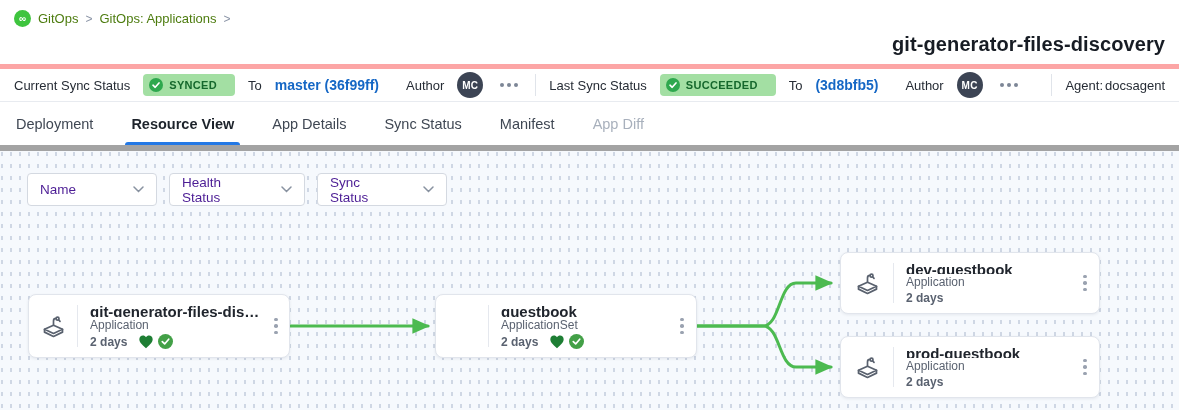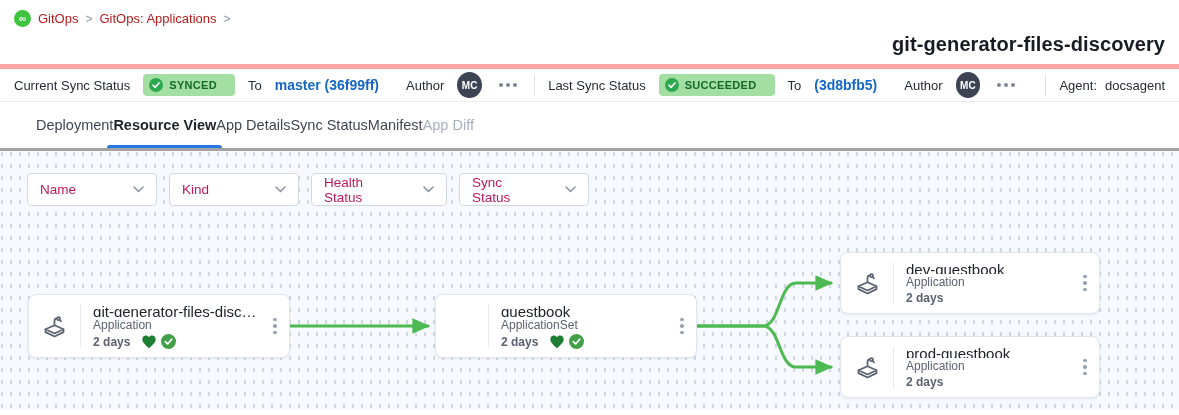--- a/index.html
+++ b/index.html
@@ -4,73 +4,73 @@
 <style>
   * { margin:0; padding:0; box-sizing:border-box; }
   html,body { width:1179px; height:415px; overflow:hidden;
     font-family:"Liberation Sans","DejaVu Sans",sans-serif; background:#ffffff; color:#21262e; }
 
   
   .header { padding:10px 14px 8px 14px; background:#fff; }
   .breadcrumb { display:flex; align-items:center; gap:7px; font-size:13px; }
   .logo { width:17px; height:17px; border-radius:50%; background:#3ec43e; color:#fff;
     display:flex; align-items:center; justify-content:center; font-size:10px; font-weight:700; }
-  .crumb-link { color:#b91c1c; text-decoration:none; cursor:pointer; }
+  .crumb-link { color:#4d7c0f; text-decoration:none; cursor:pointer; }
   .crumb-sep { color:#8a94a6; font-size:12px; }
   .page-title { margin-top:6px; font-size:20px; font-weight:700; color:#171c24; letter-spacing:.1px;text-align:right; }
 
   
   .statusbar { height:38px; background:#fff; border-top:5px solid #fca5a5; border-bottom:1px solid #e8ebf0;
     display:flex; align-items:center; padding:0 14px; gap:13px; font-size:13px; color:#262c35; white-space:nowrap; }
   .badge { display:inline-flex; align-items:center; gap:6px; background:#a3dfa3; color:#15682c;
     font-size:11px; font-weight:700; letter-spacing:.3px; padding:4px 18px 4px 6px; border-radius:4px; }
   .badge svg { display:block; }
   .rev { color:#1567c5; font-weight:700; font-size:14px; }
   .avatar { width:26px; height:26px; border-radius:50%; background:#3c4454; color:#fff;
     display:flex; align-items:center; justify-content:center; font-size:10px; font-weight:700; letter-spacing:.3px;text-align:center; }
   .kebab-h { display:flex; gap:3px; align-items:center; cursor:pointer; padding:4px; }
   .kebab-h i { width:4px; height:4px; border-radius:50%; background:#7c8696; }
   .vsep { width:1px; height:22px; background:#e0e4ea; }
   .grow { flex:1 1 auto; }
-  .agent-group { display:flex; gap:8px; align-items:center; }
-
-  
-  .tabsbar { height:49px; background:#fff; border-bottom:3px solid #a3a3a3;
-    display:flex; align-items:stretch; padding:0 36px; }
+  .agent-group { display:flex; gap:2px; align-items:center; }
+
+  
+  .tabsbar { height:49px; background:#fff; border-bottom:6px solid #a3a3a3;
+    display:flex; align-items:stretch; gap:38px; padding:0 16px; }
   .tab { display:flex; align-items:center; font-size:14.5px; color:#3f4753; cursor:pointer; position:relative; }
   .tab.active { font-weight:700; color:#1d232b; }
   .tab.active::after { content:""; position:absolute; left:-6px; right:-6px; bottom:0; height:3px;
     background:#2378e5; border-radius:3px 3px 0 0; }
   .tab.disabled { color:#a8b0bc; cursor:default; }
 
   
   .canvas { position:relative; width:1179px; height:259px; background-color:#f6f9fd;
     background-image:radial-gradient(1px 2px at 2px 3px, #cfd7e4 97%, transparent 100%);
     background-size:9px 12px; }
   .filters { position:absolute; top:22px; left:27px; display:flex; gap:12px; }
   .filter { height:33px; background:#fff; border:1px solid #d4d9e1; border-radius:4px;
     display:flex; align-items:center; justify-content:space-between; padding:0 12px;
-    font-size:13.5px; color:#be185d; font-weight:500; cursor:pointer; }
+    font-size:13.5px; color:#4c1d95; font-weight:500; cursor:pointer; }
   .filter .chev { margin-left:26px; display:flex; }
   .f-name,.f-kind,.f-sync { width:130px; }
   .f-health { width:136px; }
 
   .edges { position:absolute; inset:0; pointer-events:none; }
 
   .node { position:absolute; background:#fff; border:1px solid #e1e5ec; border-radius:8px;
     box-shadow:0 1px 3px rgba(25,39,70,.08); display:flex; align-items:stretch; cursor:pointer; }
   .node-1 { left:28px; top:143px; width:262px; height:64px; }
   .node-2 { left:435px; top:143px; width:262px; height:64px; }
   .node-3 { left:840px; top:101px; width:260px; height:62px; }
   .node-4 { left:840px; top:185px; width:260px; height:62px; }
   .node .icon-col { width:52px; display:flex; align-items:center; justify-content:center; }
   .node .divider { width:1px; background:#e5e8ee; margin:10px 0; }
   .node .text-col { flex:1 1 auto; min-width:0; padding:8px 6px 8px 12px; display:flex;
     flex-direction:column; justify-content:center; gap:1px; }
-  .node .n-title { font-size:15px; font-weight:400; color:#20252d; white-space:nowrap;
+  .node .n-title { font-size:15px; font-weight:700; color:#20252d; white-space:nowrap;
     overflow:hidden; text-overflow:ellipsis; }
   .node .n-kind, .node .n-age-row { font-size:12px; color:#5a6270; }
   .node .n-age-row { display:flex; align-items:center; gap:5px; margin-top:1px;font-weight:bold; }
   .node .n-age-row .hicons { display:flex; align-items:center; gap:4px; margin-left:6px; }
   .kebab-v { width:20px; display:flex; flex-direction:column; gap:3px; align-items:center;
     justify-content:center; cursor:pointer; margin-right:4px; }
   .kebab-v i { width:3.5px; height:3.5px; border-radius:50%; background:#9aa2b0; }
 </style>
 </head>
 <body>
@@ -145,28 +145,20 @@
 
   <div class="filters">
     <div class="filter f-name">
       <span>Name</span>
       <span class="chev">
           <svg width="11" height="7" viewBox="0 0 11 7">
             <path d="M1 1 L5.5 5.5 L10 1" stroke="#8892a0" stroke-width="1.5" fill="none" stroke-linecap="round"></path>
           </svg>
         </span>
     </div>
-    <div class="filter f-kind">
-      <span>Kind</span>
-      <span class="chev">
-          <svg width="11" height="7" viewBox="0 0 11 7">
-            <path d="M1 1 L5.5 5.5 L10 1" stroke="#8892a0" stroke-width="1.5" fill="none" stroke-linecap="round"></path>
-          </svg>
-        </span>
-    </div>
     <div class="filter f-health">
       <span>Health Status</span>
       <span class="chev">
           <svg width="11" height="7" viewBox="0 0 11 7">
             <path d="M1 1 L5.5 5.5 L10 1" stroke="#8892a0" stroke-width="1.5" fill="none" stroke-linecap="round"></path>
           </svg>
         </span>
     </div>
     <div class="filter f-sync">
       <span>Sync Status</span>

